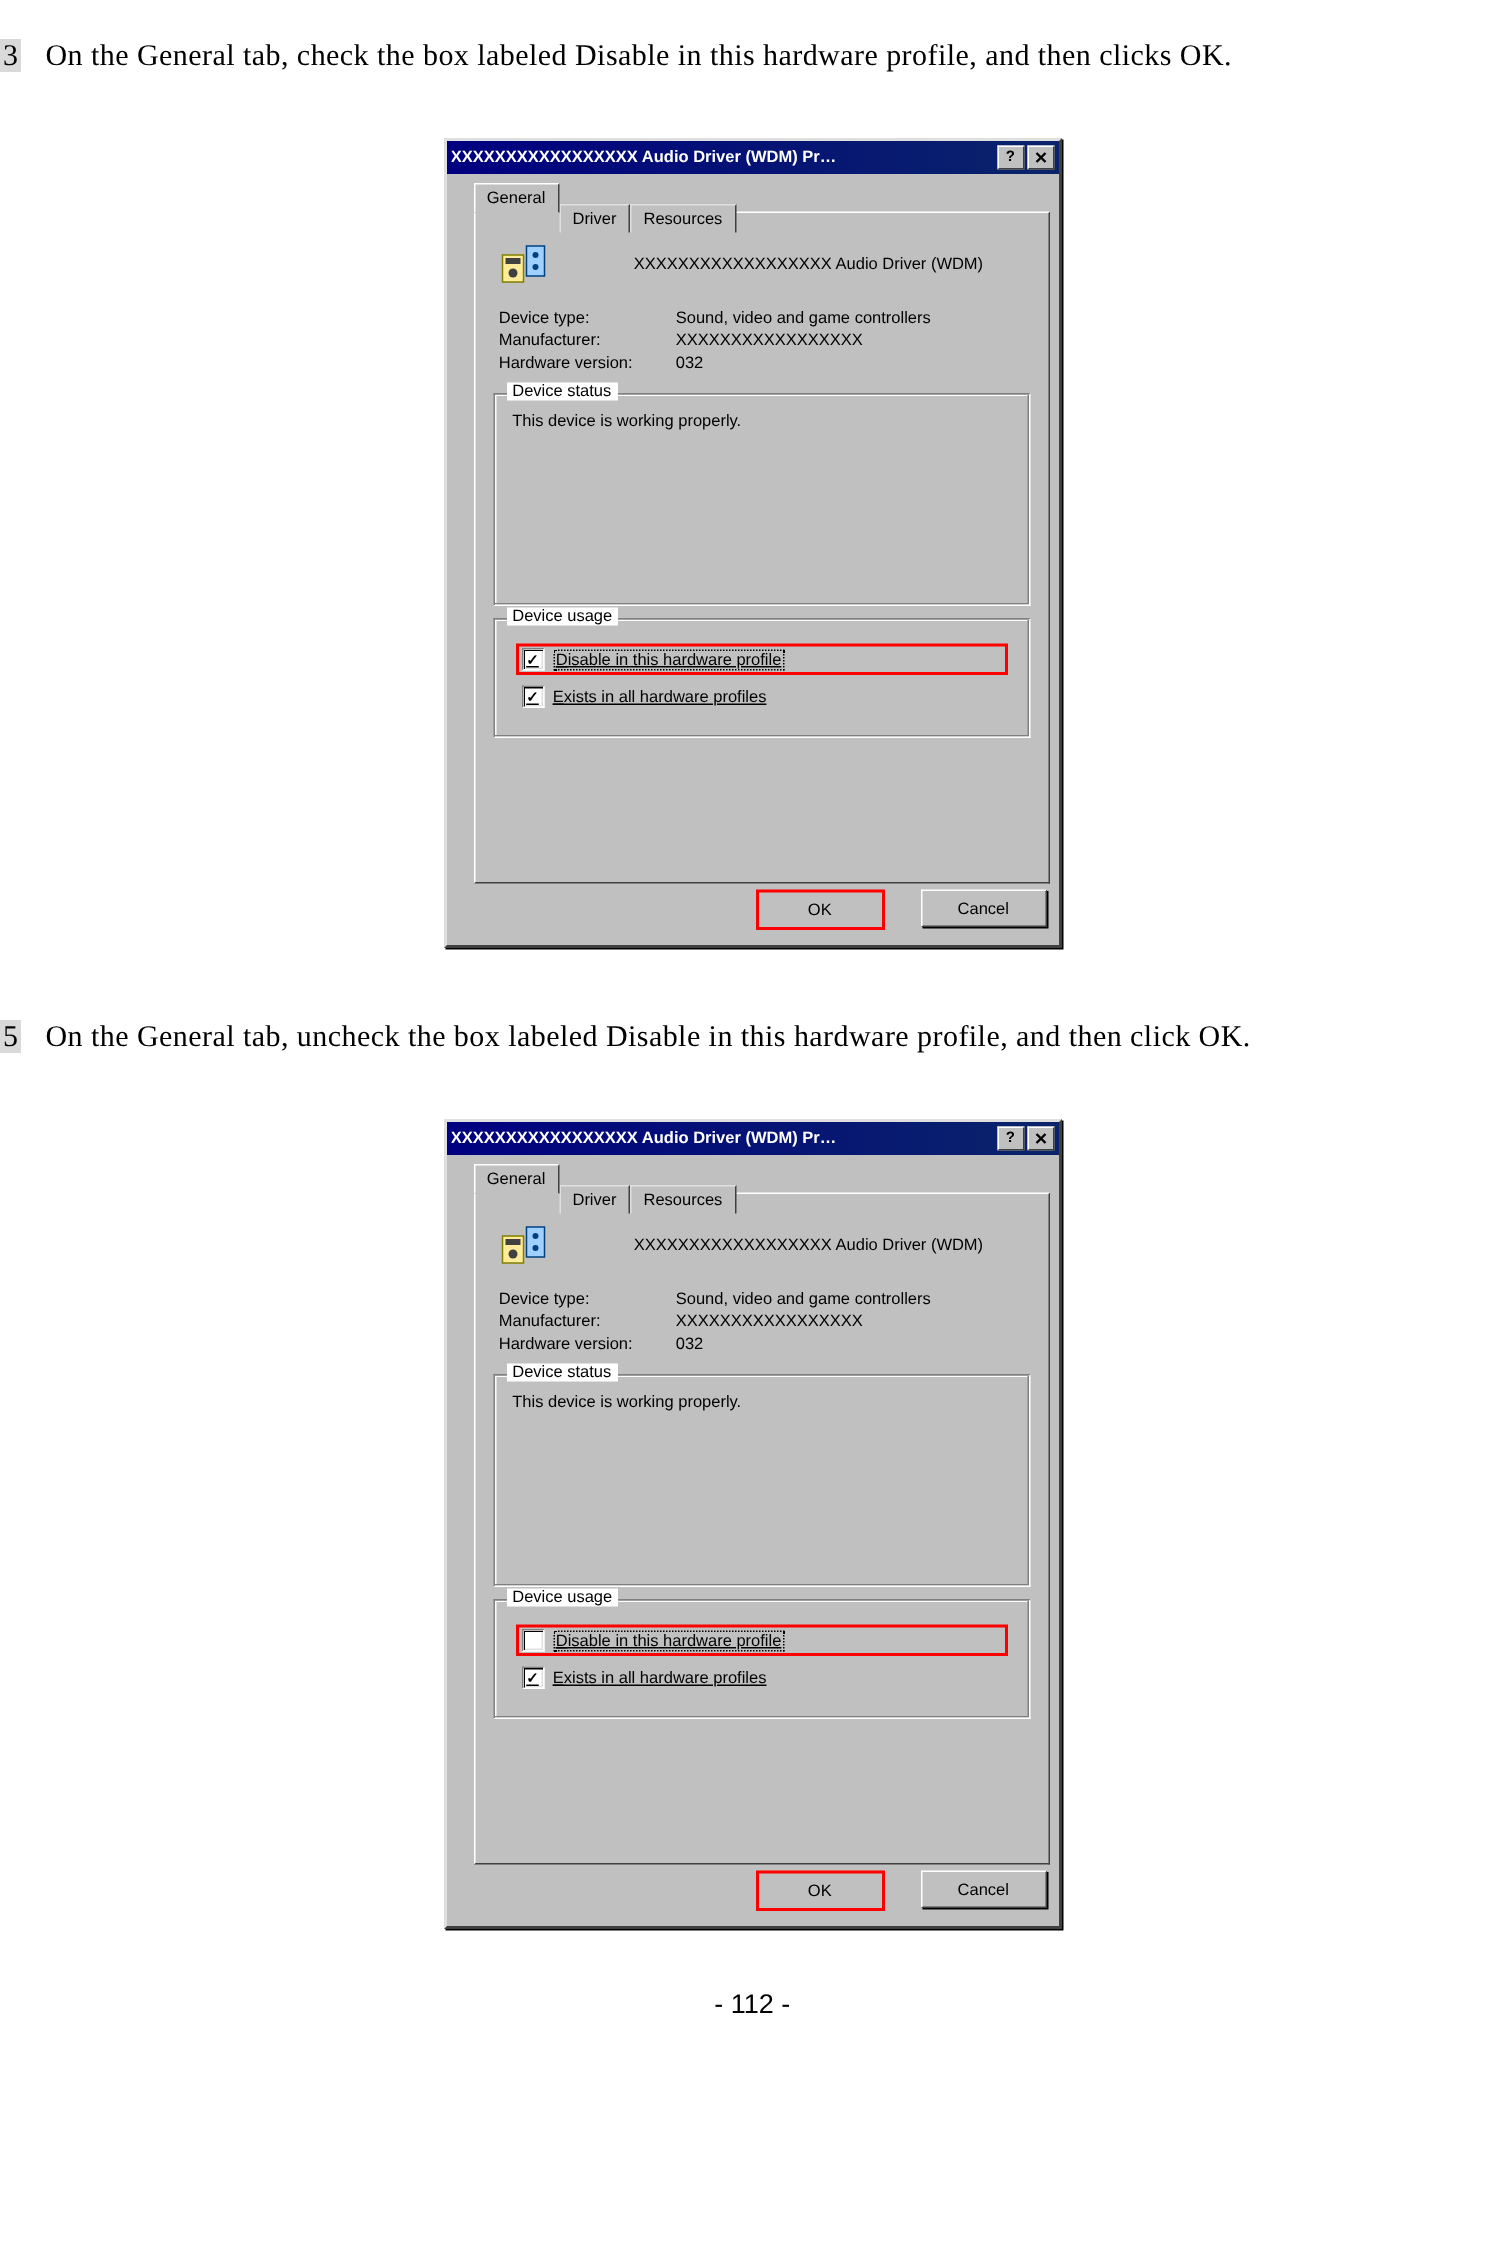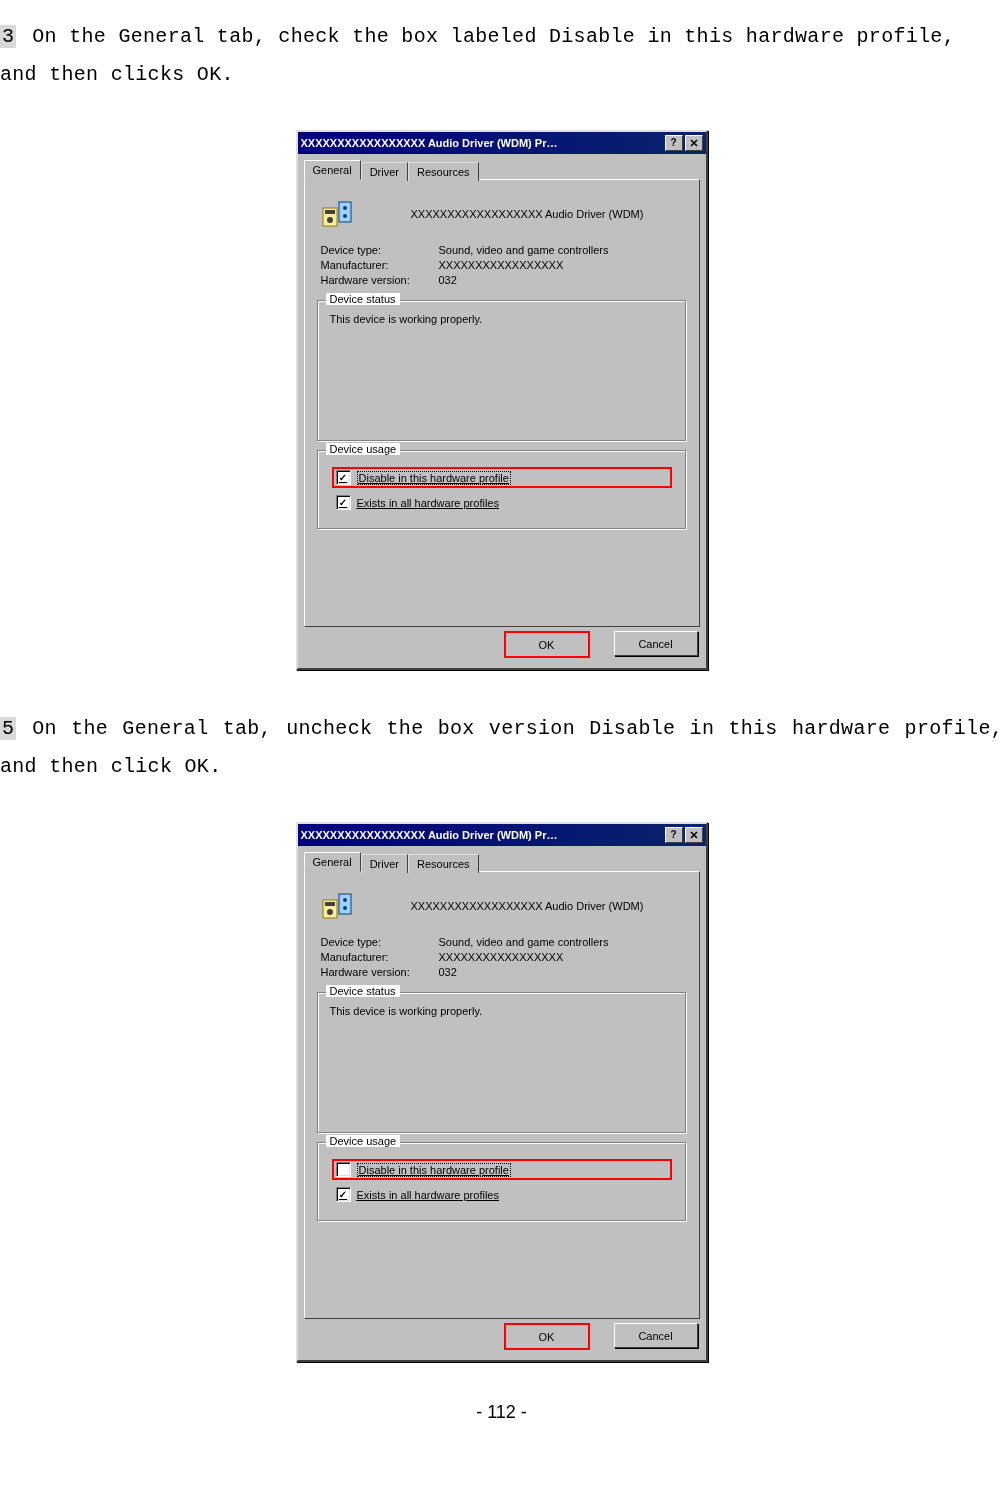--- a/index.html
+++ b/index.html
@@ -11,21 +11,20 @@
     background: #fff;
     width: 1003px;
   }
   .page {
     padding: 10px 0 20px 0;
   }
   .step-text {
     line-height: 1.9;
     letter-spacing: 0.3px;
     margin: 8px 0 20px 0;
-    font-family: Liberation Mono, monospace;
   }
   .step-num {
     background: #d9d9d9;
     padding: 0 2px;
     margin-right: 16px;
   }
   .justify {
     text-align: justify;
     text-justify: inter-word;
   }
@@ -75,21 +74,21 @@
     color: #000;
     font-family: Arial, sans-serif;
     font-size: 10px;
     font-weight: bold;
     display: flex;
     align-items: center;
     justify-content: center;
     line-height: 1;
   }
   .dialog-body {
-    padding: 6px 6px 10px 6px;
+    padding: 6px 6px 10px 18px;
     position: relative;
   }
   .tabs-row {
     display: flex;
     align-items: flex-end;
     position: relative;
     z-index: 2;
   }
   .tab {
     background: #c0c0c0;
@@ -102,21 +101,21 @@
     position: relative;
   }
   .tab.active {
     border-bottom: 1px solid #c0c0c0;
     margin-bottom: -1px;
     z-index: 3;
   }
   .tab.inactive {
     border-top-color: #dfdfdf;
     border-left-color: #dfdfdf;
-    top: 2px;
+    top: 14px;
   }
   .tab-panel {
     border: 1px solid #fff;
     border-right-color: #404040;
     border-bottom-color: #404040;
     padding: 14px 12px 12px 12px;
     min-height: 420px;
     position: relative;
     z-index: 1;
     margin-top: 0;
@@ -314,21 +313,21 @@
         <div class="button-row">
           <div class="win-btn highlighted">OK</div>
           <div class="win-btn">Cancel</div>
         </div>
       </div>
     </div>
   </div>
 
 
   <p class="step-text justify">
-    <span class="step-num">5</span><span>On the General tab, uncheck the box version Disable in this hardware profile, and then click OK.</span>
+    <span class="step-num">5</span><span>On the General tab, uncheck the box labeled Disable in this hardware profile, and then click OK.</span>
   </p>
 
   <div class="dialog-wrapper">
     <div class="win98">
       <div class="titlebar">
         <span class="titlebar-text">XXXXXXXXXXXXXXXXX   Audio Driver (WDM) Pr…</span>
         <div class="titlebar-buttons">
           <div class="tb-btn">?</div>
           <div class="tb-btn">
             <svg width="8" height="8" viewBox="0 0 8 8">

